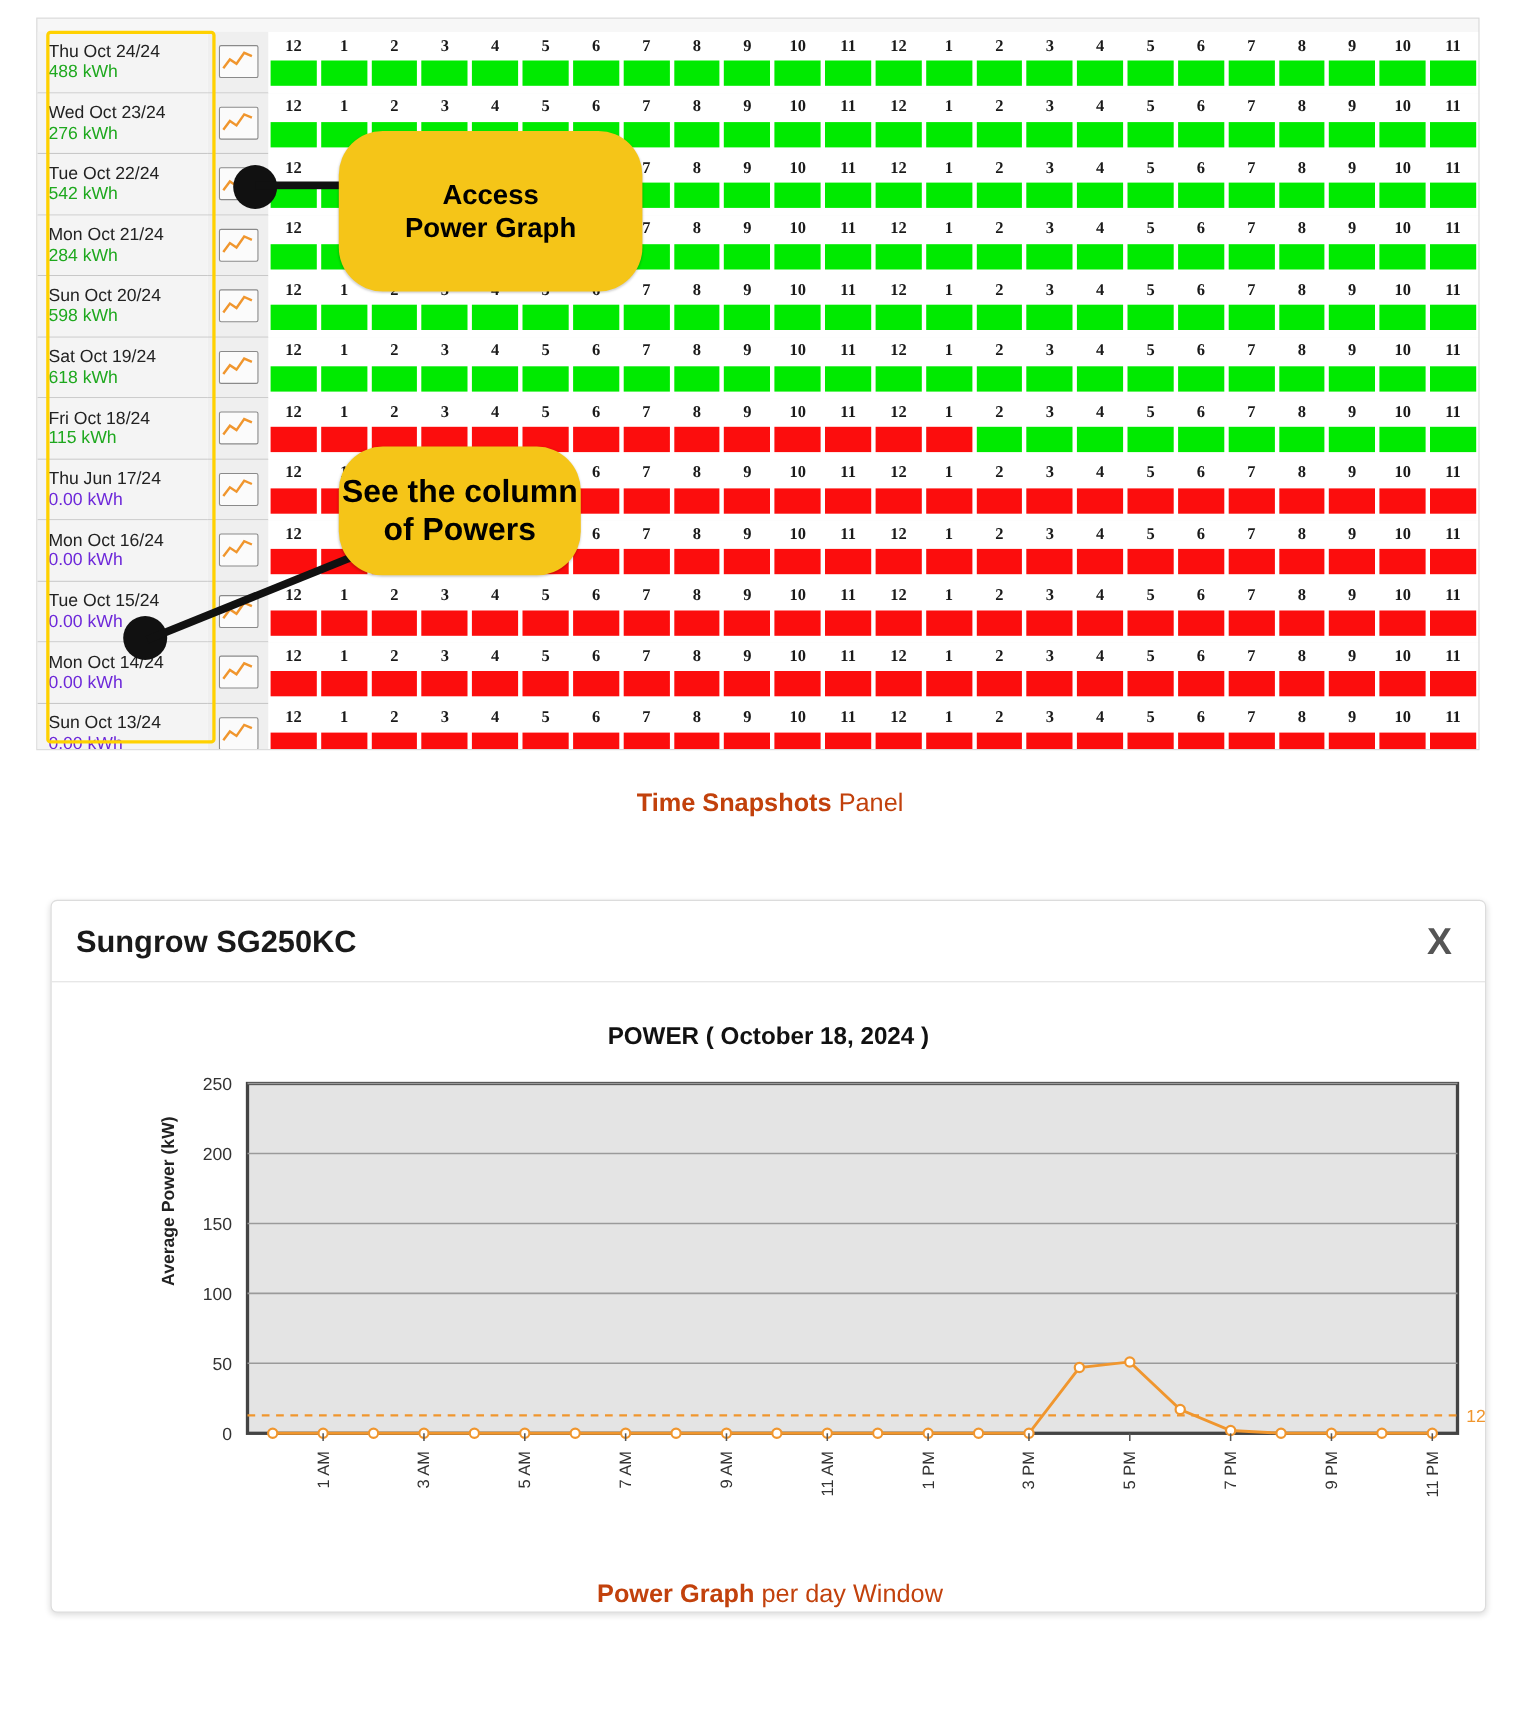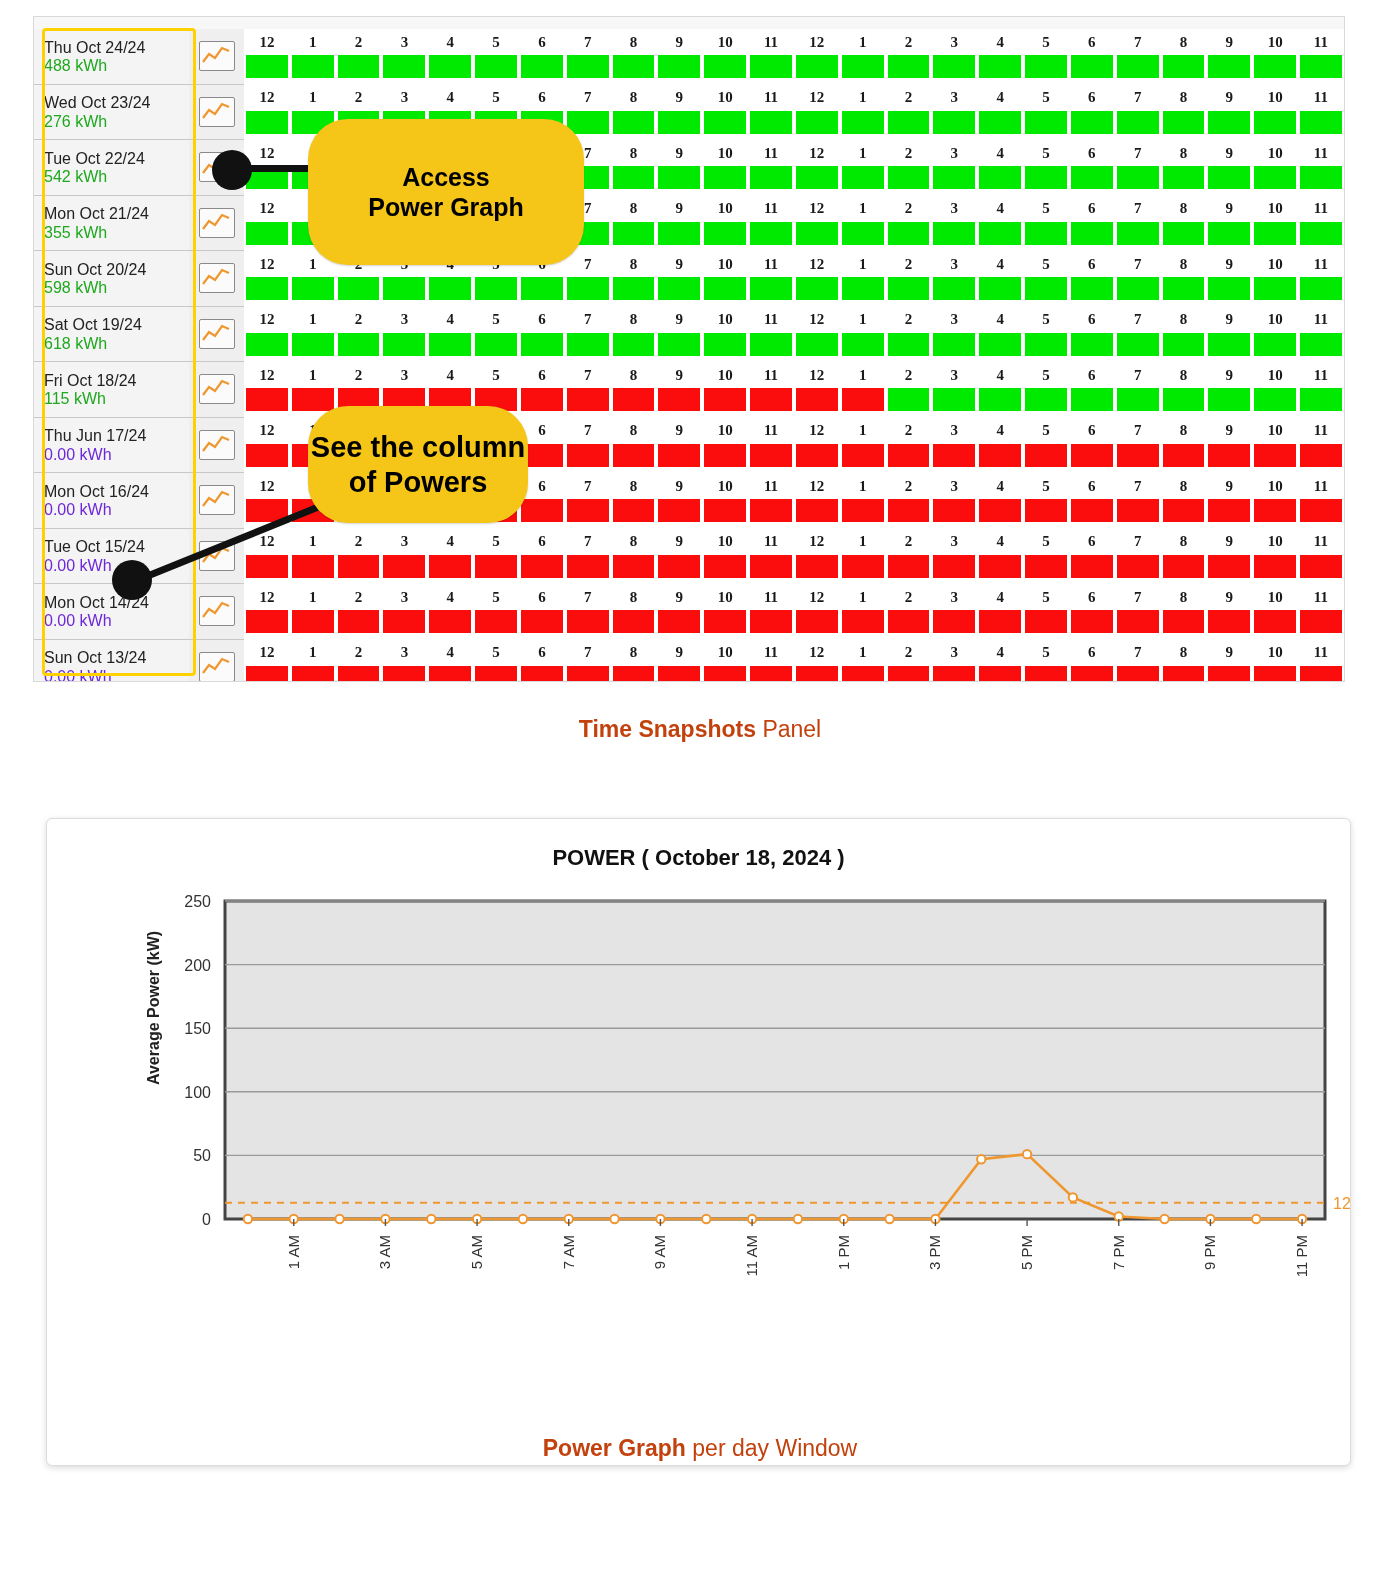--- a/index.html
+++ b/index.html
@@ -213,21 +213,21 @@
     color: #555;
     cursor: pointer;
     line-height: 1;
     padding: 0 6px;
   }
   .pw-chart-title {
     text-align: center;
     font-size: 22px;
     font-weight: bold;
     color: #111;
-    margin-top: 26px;
+    margin-top: 36px;
   }
   .chart-area {
     position: relative;
     margin: 18px 0 0 0;
     width: 100%;
     height: 430px;
   }
   .chart-svg { display: block; }
 
   .axis-label-y {
@@ -444,21 +444,21 @@
             <i class="bar-green"></i>
             <i class="bar-green"></i>
             <i class="bar-green"></i>
             <i class="bar-green"></i>
           </div>
         </div>
       </div>
       <div class="snap-row">
         <div class="snap-label">
           <div class="snap-date">Mon Oct 21/24</div>
-          <div class="snap-energy energy-green">355 kWh</div>
+          <div class="snap-energy energy-green">284 kWh</div>
         </div>
         <div class="snap-iconcell">
           <span class="graph-icon">
             <svg width="32" height="26" viewBox="0 0 32 26">
               <polyline points="3,20 9,12 15,16 22,6 29,9" fill="none" stroke="#f0962e" stroke-width="2.2"></polyline>
             </svg>
           </span>
         </div>
         <div class="snap-hours">
           <div class="hour-numbers">
@@ -1071,20 +1071,24 @@
     <span>See the column</span><br>
     <span>of Powers</span>
   </span>
 </div>
 
 <div class="caption" style="top:716px;">
   <b>Time Snapshots</b><span> Panel</span>
 </div>
 
 <div class="power-window">
+  <div class="pw-header">
+    <div class="pw-title">Sungrow SG250KC</div>
+    <div class="pw-close">X</div>
+  </div>
   <div class="pw-chart-title">POWER ( October 18, 2024 )</div>
   <div class="chart-area">
     <div class="axis-label-y">Average Power (kW)</div>
     <svg class="chart-svg" id="chart-svg" width="1303" height="430" viewBox="0 0 1303 430">
         <rect x="178" y="12" width="1100" height="318" fill="#e4e4e4" stroke="#444" stroke-width="3"></rect>
         <text x="164" y="336" text-anchor="end" font-size="16" fill="#333" font-family="&quot;Liberation Sans&quot;, sans-serif">0</text>
         <line x1="178" y1="266.4" x2="1278" y2="266.4" stroke="#9a9a9a" stroke-width="1.4"></line>
         <text x="164" y="272.4" text-anchor="end" font-size="16" fill="#333" font-family="&quot;Liberation Sans&quot;, sans-serif">50</text>
         <line x1="178" y1="202.8" x2="1278" y2="202.8" stroke="#9a9a9a" stroke-width="1.4"></line>
         <text x="164" y="208.8" text-anchor="end" font-size="16" fill="#333" font-family="&quot;Liberation Sans&quot;, sans-serif">100</text>

